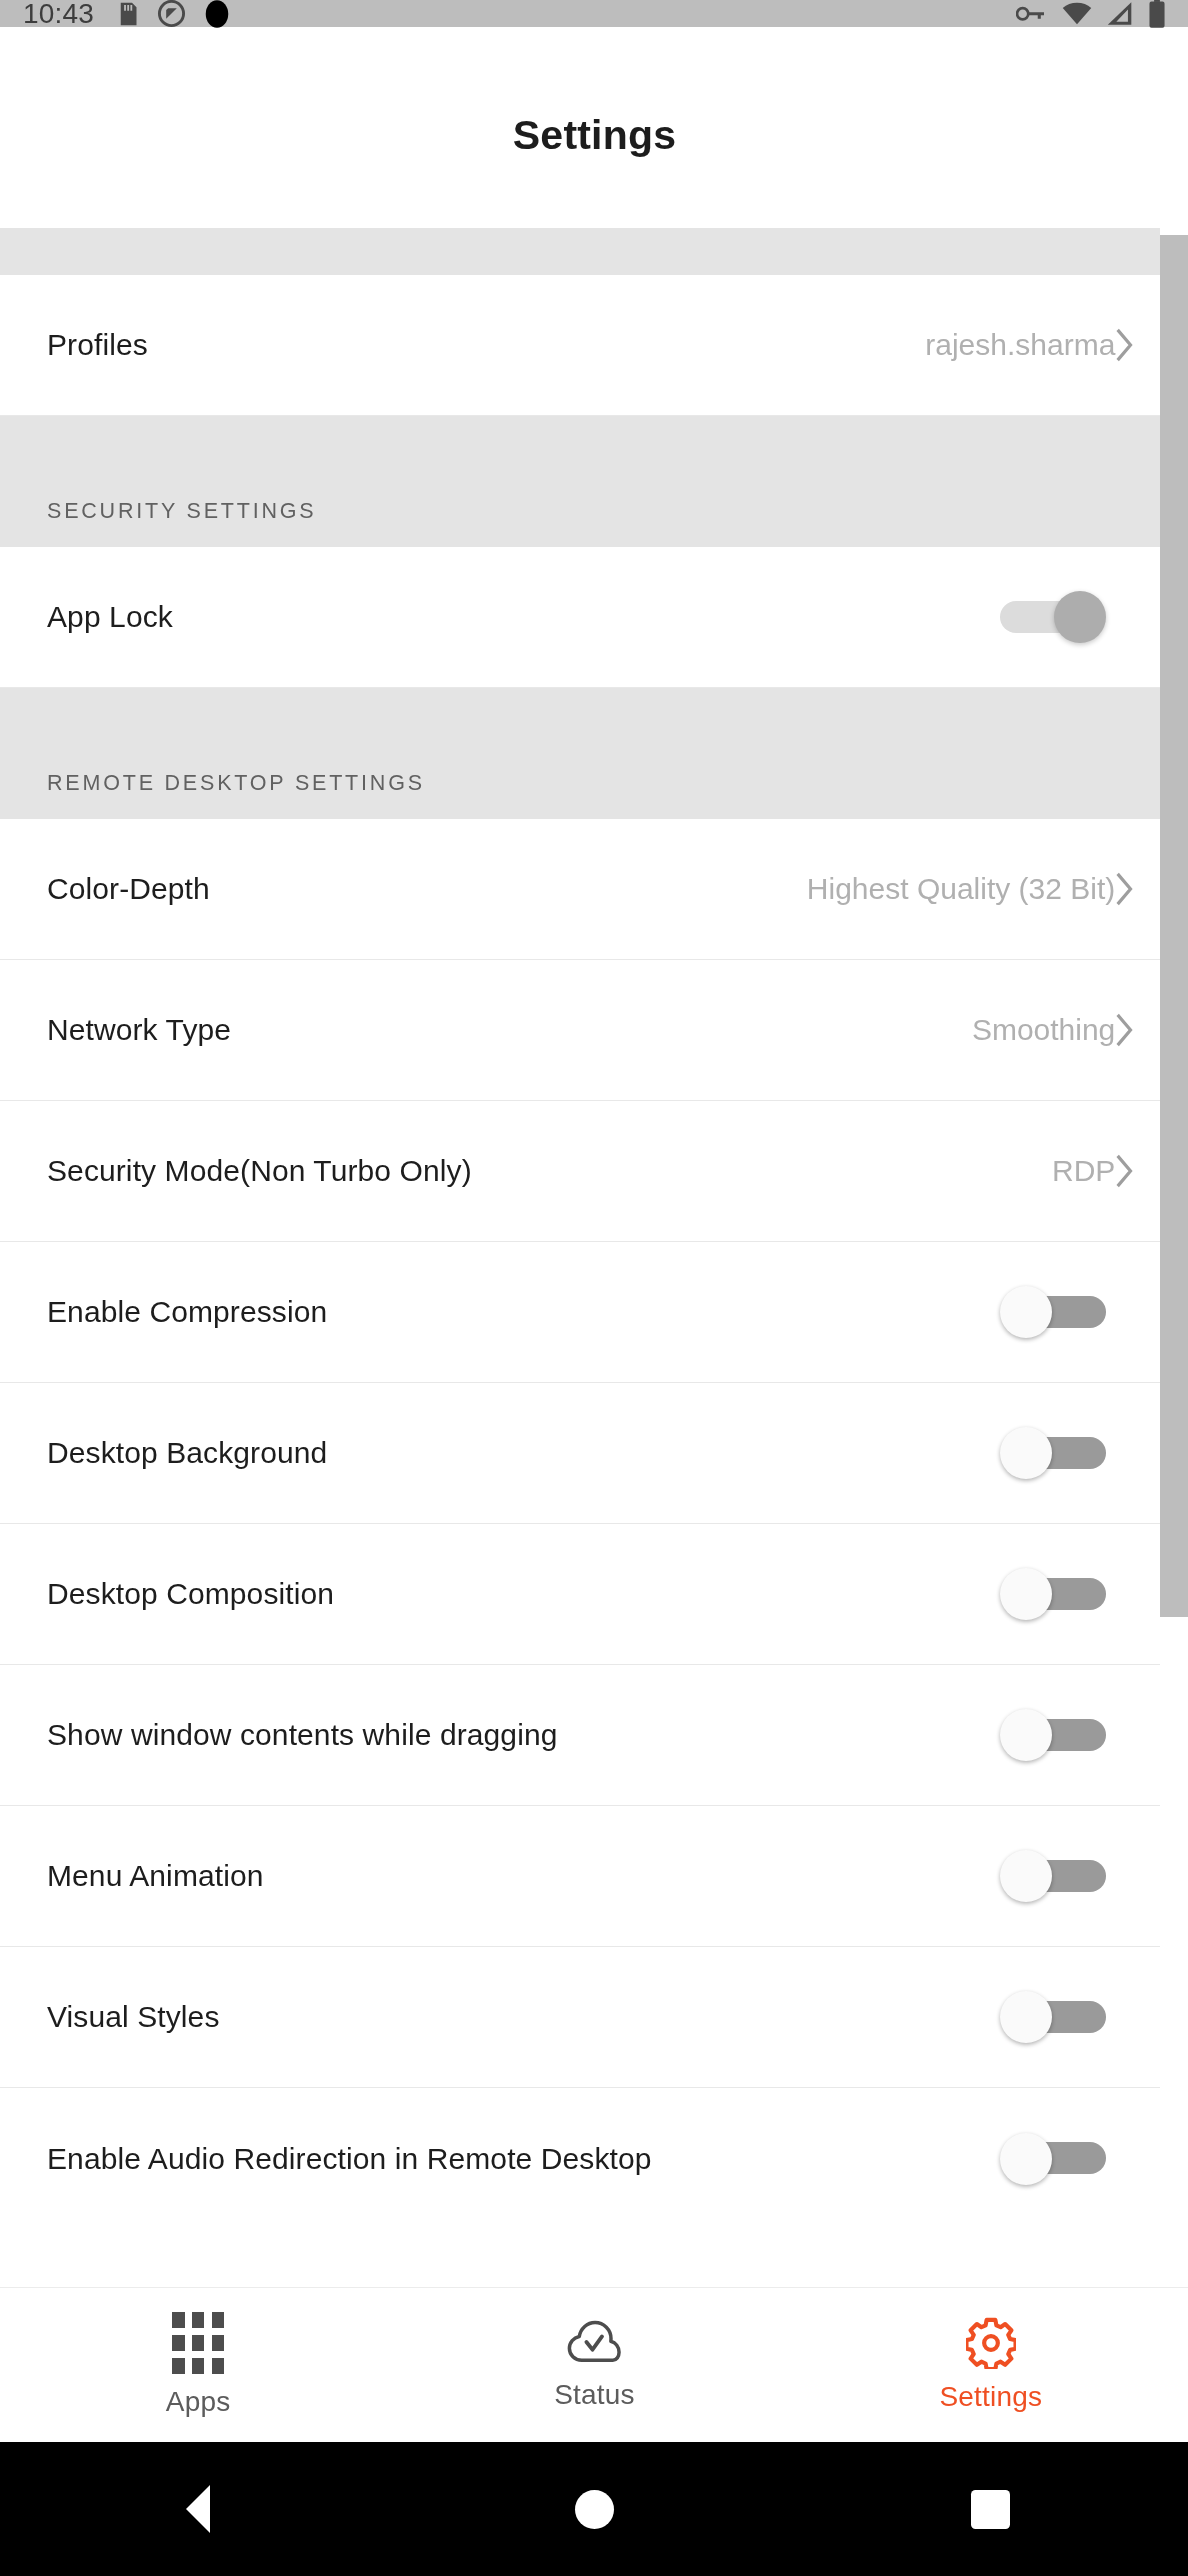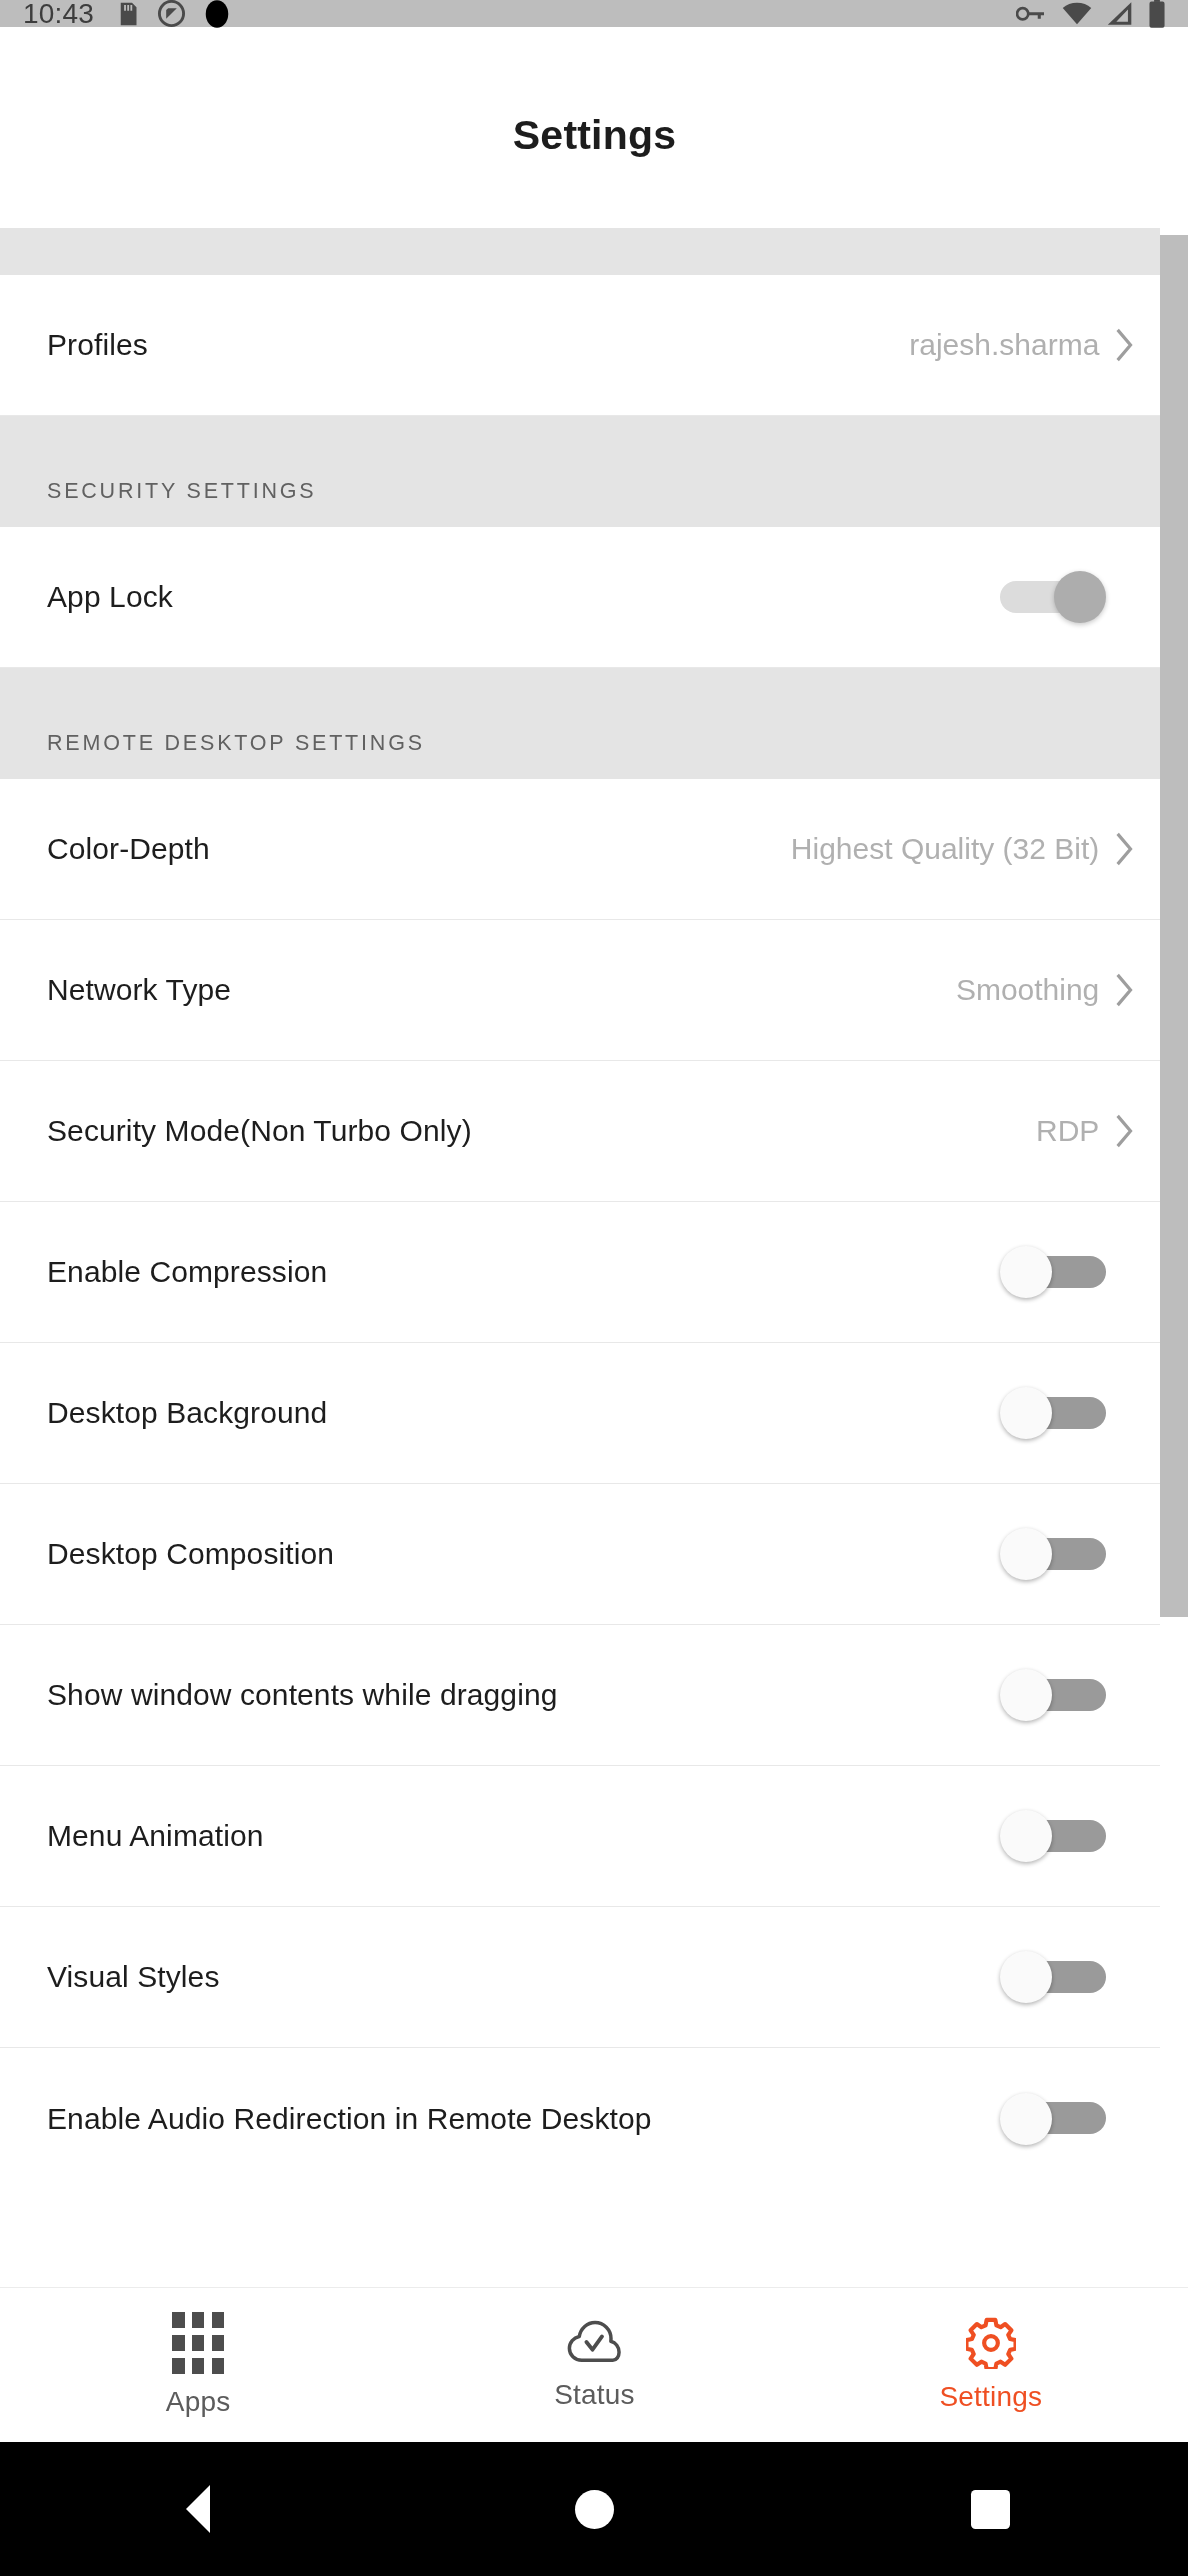--- a/index.html
+++ b/index.html
@@ -31,37 +31,37 @@
   .appbar-title{ font-size:41px; font-weight:700; color:#1d1d1d; letter-spacing:0.2px; }
 
   
   .scrollarea{
     position:absolute; top:228px; left:0; width:1189px; height:2059px;
     background:#ffffff; overflow:hidden;
   }
   .scrollinner{ position:relative; width:1189px; }
 
   .section-header{
-    background:#e4e4e4; height:111px; width:1160px;
+    background:#e4e4e4; height:131px; width:1160px;
     display:flex; align-items:flex-end; padding:0 0 23px 47px;
   }
   .section-header.tiny{ height:47px; }
   .section-header-label{
     font-size:21.5px; letter-spacing:2.8px; color:#616161; text-transform:uppercase;
   }
 
   .row{
     position:relative; width:1160px; height:141px; background:#fff;
     display:flex; align-items:center; padding:0 0 0 47px;
     border-bottom:0.9px solid #e8e8e8;
   }
   .row.noborder{ border-bottom:none; }
   .row-label{ font-size:30px; color:#1d1d1d; letter-spacing:0.1px; }
   .row-right{
-    margin-left:auto; display:flex; align-items:center; gap:16px; padding-right:25px;
+    margin-left:auto; display:flex; align-items:center; gap:0; padding-right:25px;
   }
   .row-value{ font-size:30px; color:#b0b0b0; }
   .chev{ display:block; }
 
   
   .toggle{ position:relative; width:106px; height:52px; margin-right:29px; }
   .tk{ position:absolute; top:9.8px; width:84px; height:32px; border-radius:16px; }
   .tt{
     position:absolute; top:0; width:52px; height:52px; border-radius:50%;
     box-shadow:0 1.8px 4.5px rgba(0,0,0,.30);

